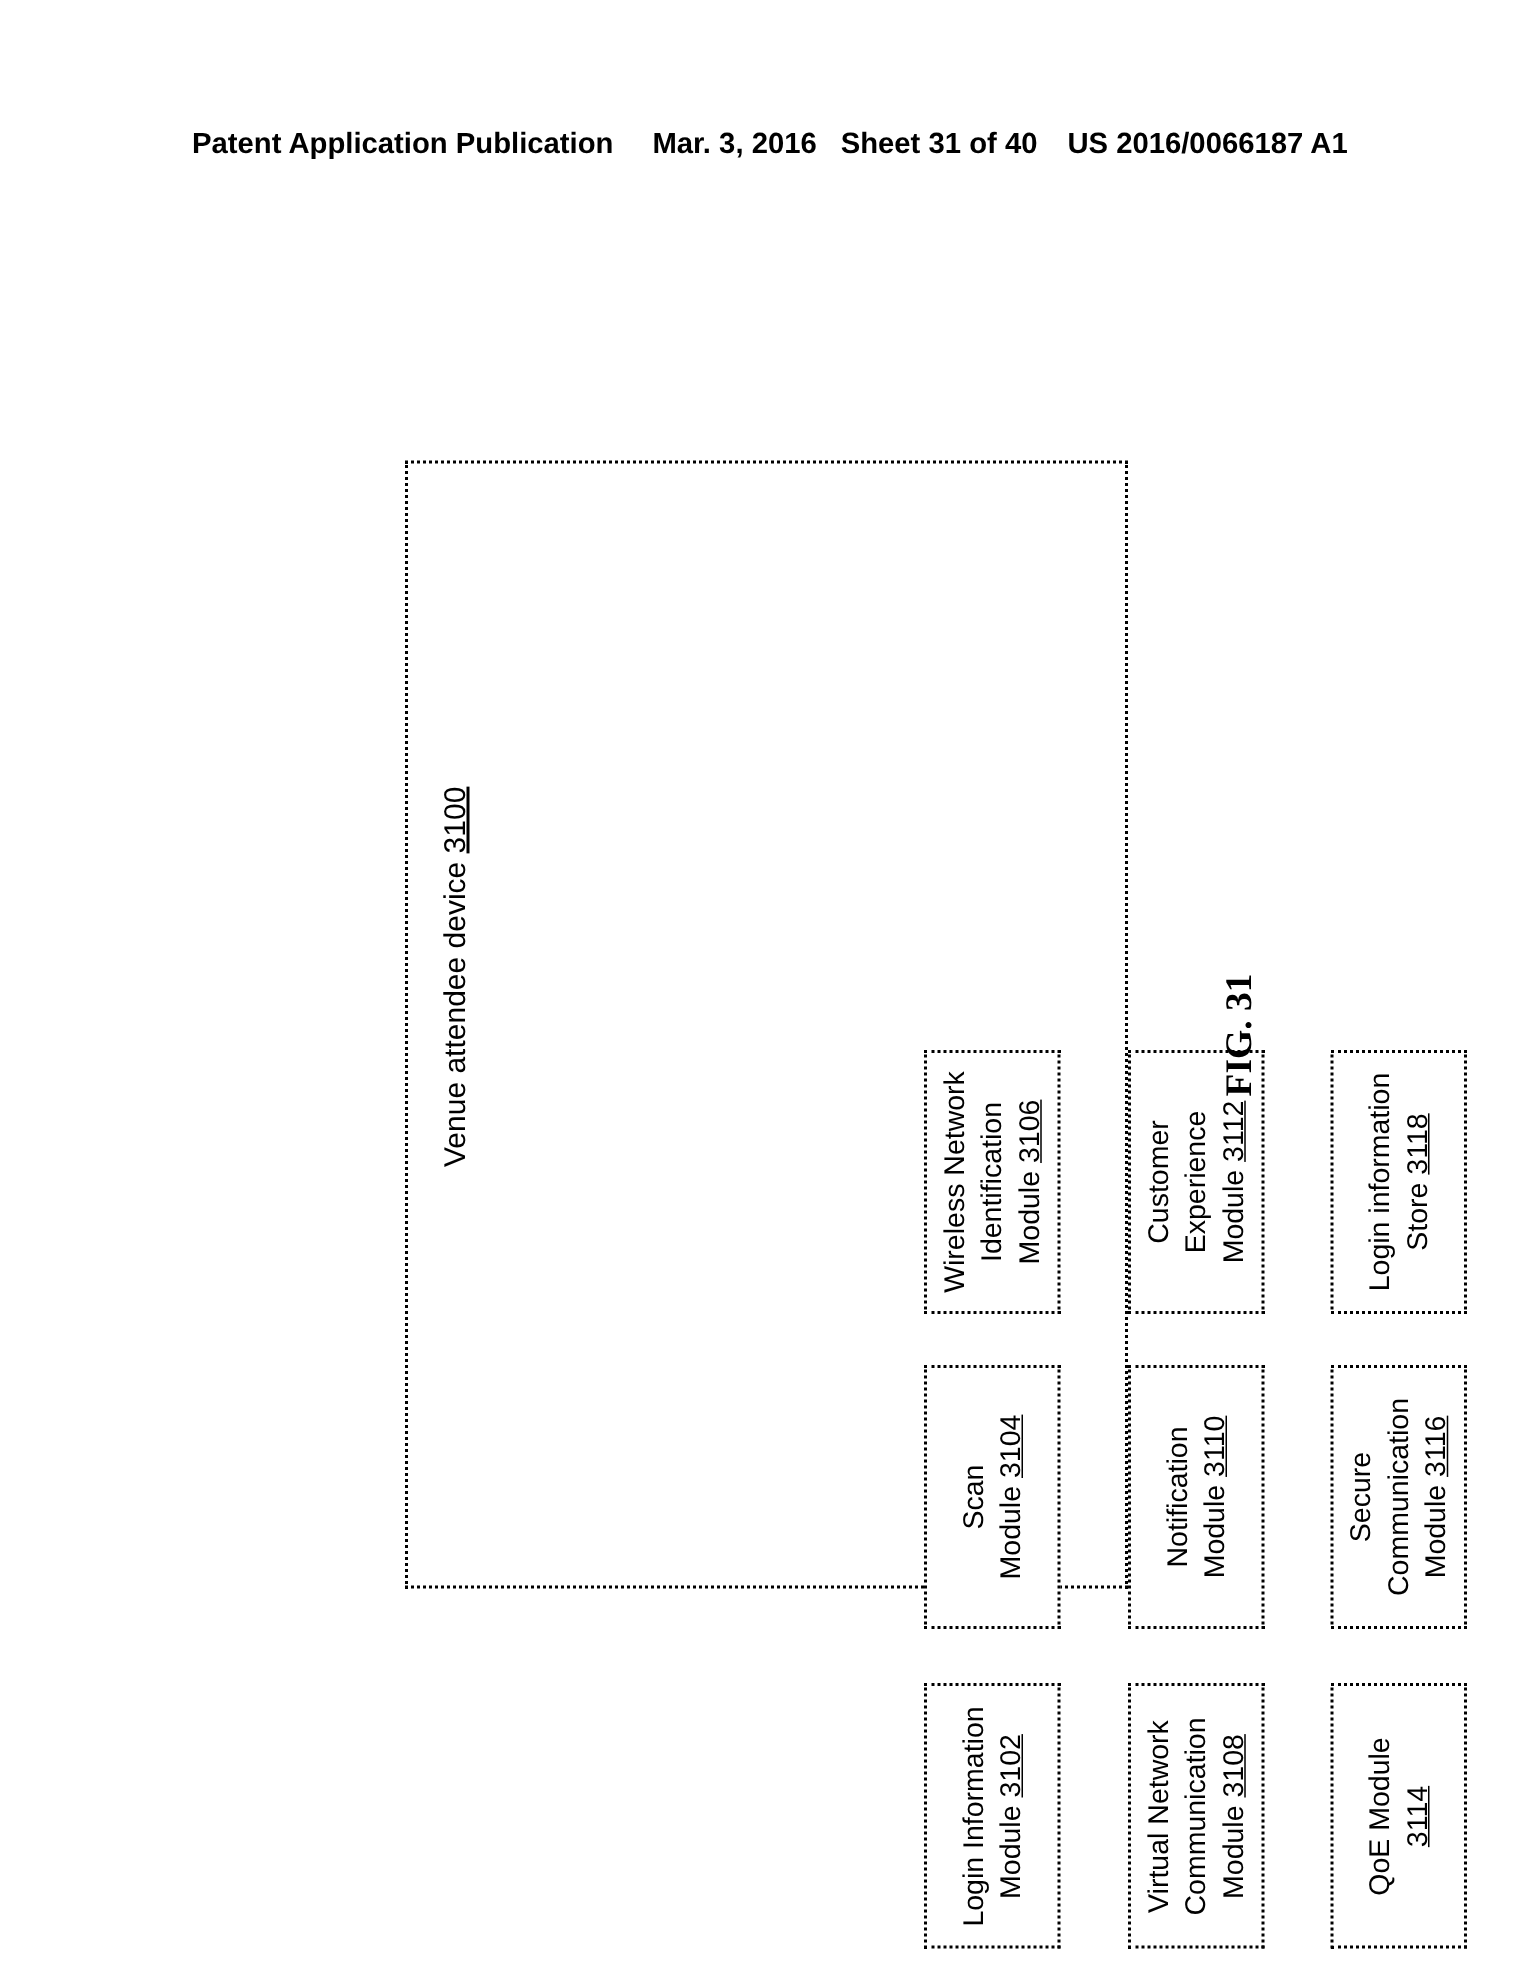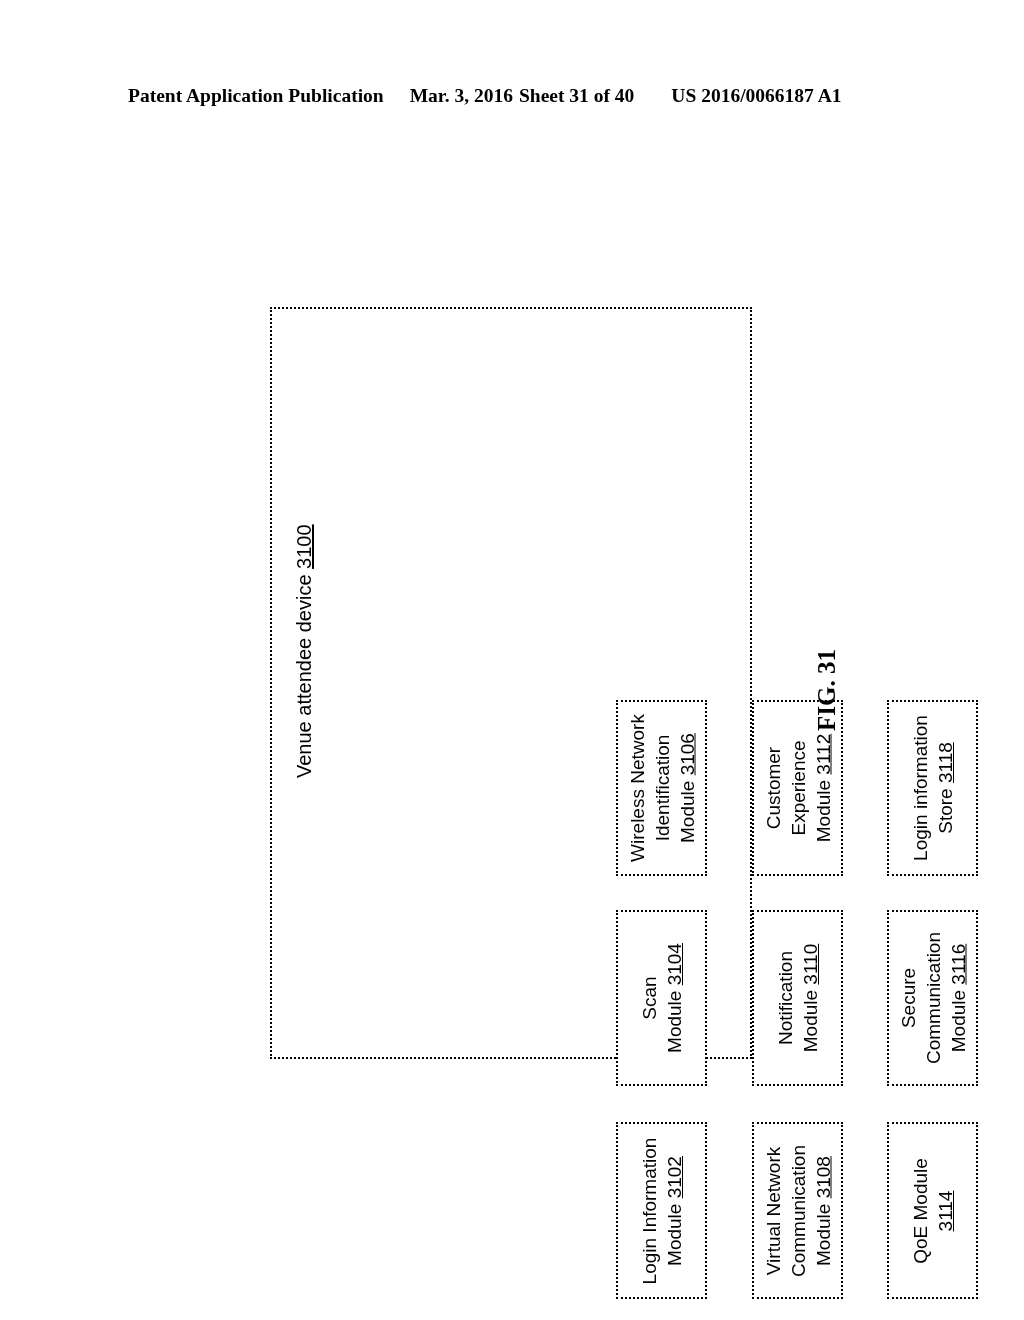--- a/index.html
+++ b/index.html
@@ -16,42 +16,42 @@
     overflow: hidden;
   }
 
   
   #page-header {
     position: absolute;
     top: 85px;
     left: 128px;
     width: 768px;
     height: 28px;
-    font-family: Liberation Serif, serif;
+    font-family: Liberation Sans, sans-serif;
     font-weight: bold;
     font-size: 19.5px;
     letter-spacing: 0px;
     white-space: nowrap;
     display: flex;
     align-items: baseline;
   }
   #page-header .hdr-pub {
     display: inline-block;
   }
   #page-header .hdr-date {
     display: inline-block;
     margin-left: 26px;
   }
   #page-header .hdr-sheet {
     display: inline-block;
-    margin-left: 6px;
+    margin-left: 16px;
   }
   #page-header .hdr-docnum {
     display: inline-block;
-    margin-left: 37px;
+    margin-left: 20px;
   }
 
   
   #figure-area {
     position: absolute;
     left: 0;
     top: 0;
     width: 1024px;
     height: 1320px;
   }

